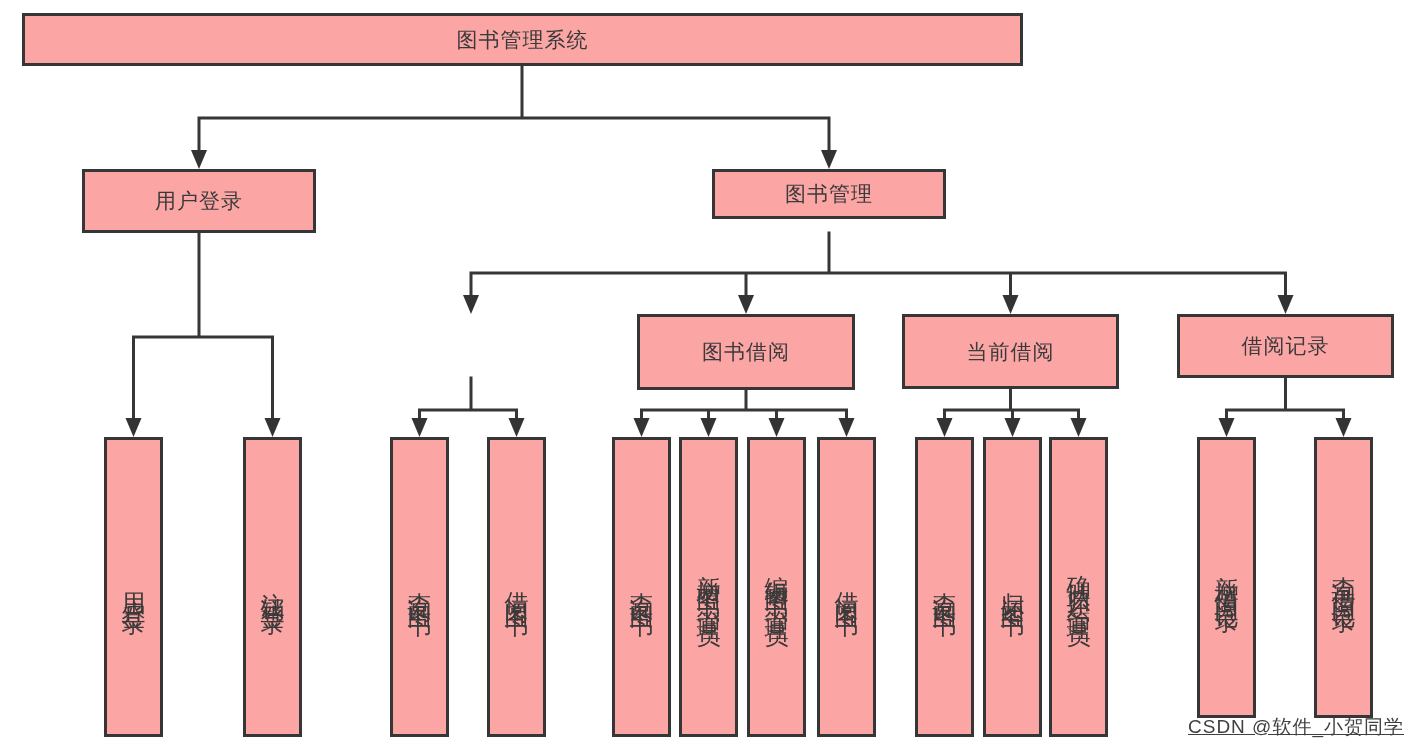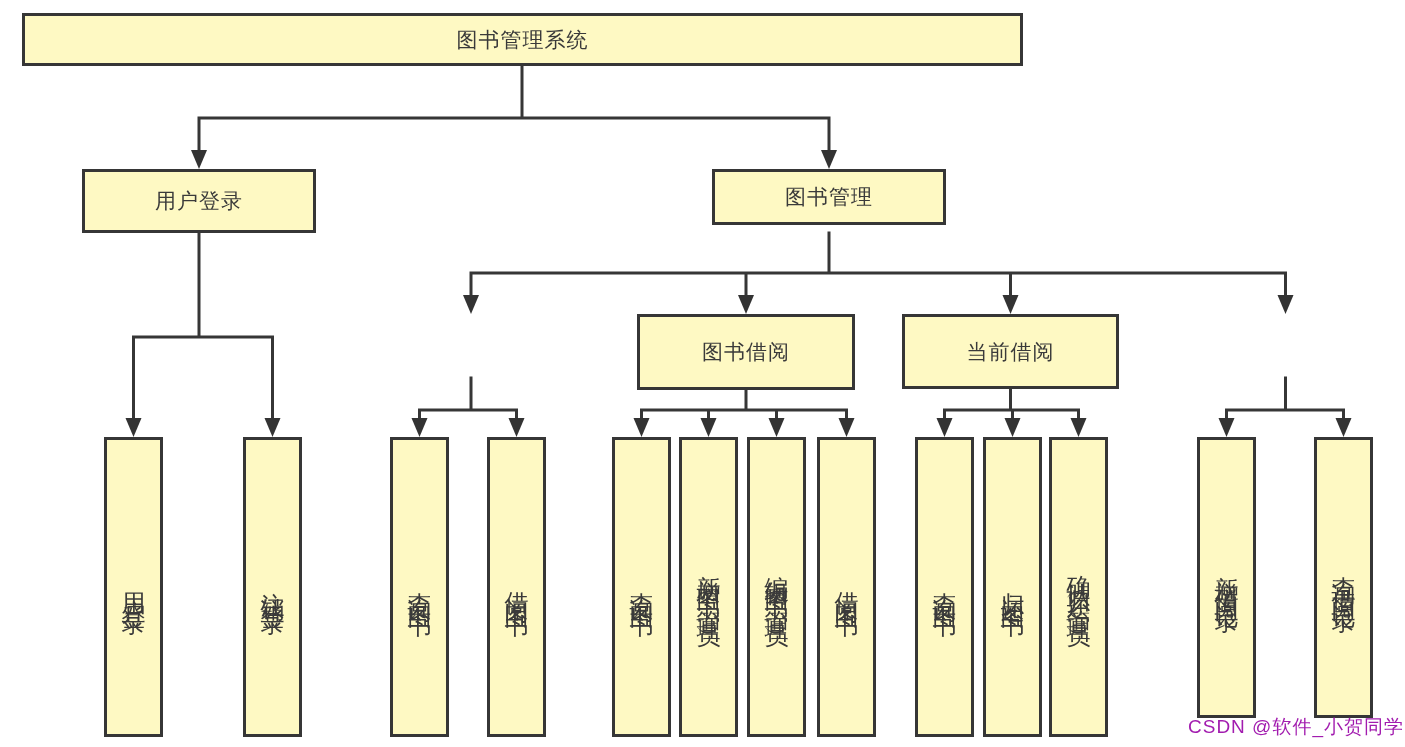--- a/index.html
+++ b/index.html
@@ -14,45 +14,46 @@
   .connectors {
     position: absolute;
     left: 0; top: 0;
     width: 1405px; height: 747px;
     pointer-events: none;
   }
   .box {
     position: absolute;
     box-sizing: border-box;
     border: 3px solid #363636;
-    background: #fef9c3;
+    background: #fca5a5;
     color: #3a3a3a;
     display: flex;
     align-items: center;
     justify-content: center;
     font-size: 21px;
     letter-spacing: 1px;
     text-align: center;
   }
   .box.v {
     writing-mode: vertical-rl;
     text-orientation: mixed;
     font-size: 24px;
     letter-spacing: 7px;
     line-height: 1;
   }
   .watermark {
     position: absolute;
     top: 714px;
     left: 1188px;
     font-size: 19px;
-    color: #a21caf;
+    color: #404040;
     letter-spacing: 1px;
     white-space: nowrap;
     z-index: 20;
+    text-decoration: underline;
   }
 </style>
 </head>
 <body>
 
 <div class="stage">
 
   <svg class="connectors" viewBox="0 0 1405 747" xmlns="http://www.w3.org/2000/svg">
     <g stroke="#363636" stroke-width="3" fill="none" stroke-linecap="square">
       <path d="M522 66 V118 M199 118 H829 M199 118 V156 M829 118 V156"></path>
@@ -82,24 +83,25 @@
       <polygon points="1004.5,418 1020.5,418 1012.5,437"></polygon>
       <polygon points="1070.5,418 1086.5,418 1078.5,437"></polygon>
       <polygon points="1218.5,418 1234.5,418 1226.5,437"></polygon>
       <polygon points="1335.5,418 1351.5,418 1343.5,437"></polygon>
     </g>
   </svg>
 
   <div class="box" style="left:22px; top:13px; width:1001px; height:53px;">图书管理系统</div>
 
   <div class="box" style="left:82px; top:169px; width:234px; height:64px;">用户登录</div>
-  <div class="box" style="left:712px; top:169px; width:234px; height:56px;">图书管理</div>
+  <div class="box" style="left:712px; top:169px; width:234px; height:50px;">图书管理</div>
 
   <div class="box" style="left:637px; top:314px; width:218px; height:76px;">图书借阅</div>
   <div class="box" style="left:902px; top:314px; width:217px; height:75px;">当前借阅</div>
+  <div class="box" style="left:1177px; top:314px; width:217px; height:64px;">借阅记录</div>
 
   <div class="box v" style="left:104px; top:437px; width:59px; height:300px;">用户登录</div>
   <div class="box v" style="left:243px; top:437px; width:59px; height:300px;">注销登录</div>
 
   <div class="box v" style="left:390px; top:437px; width:59px; height:300px;">查询图书</div>
   <div class="box v" style="left:487px; top:437px; width:59px; height:300px;">借阅图书</div>
 
   <div class="box v" style="left:612px; top:437px; width:59px; height:300px;">查询图书</div>
   <div class="box v" style="left:679px; top:437px; width:59px; height:300px;">新增图书（管理员）</div>
   <div class="box v" style="left:747px; top:437px; width:59px; height:300px;">编辑图书（管理员）</div>

